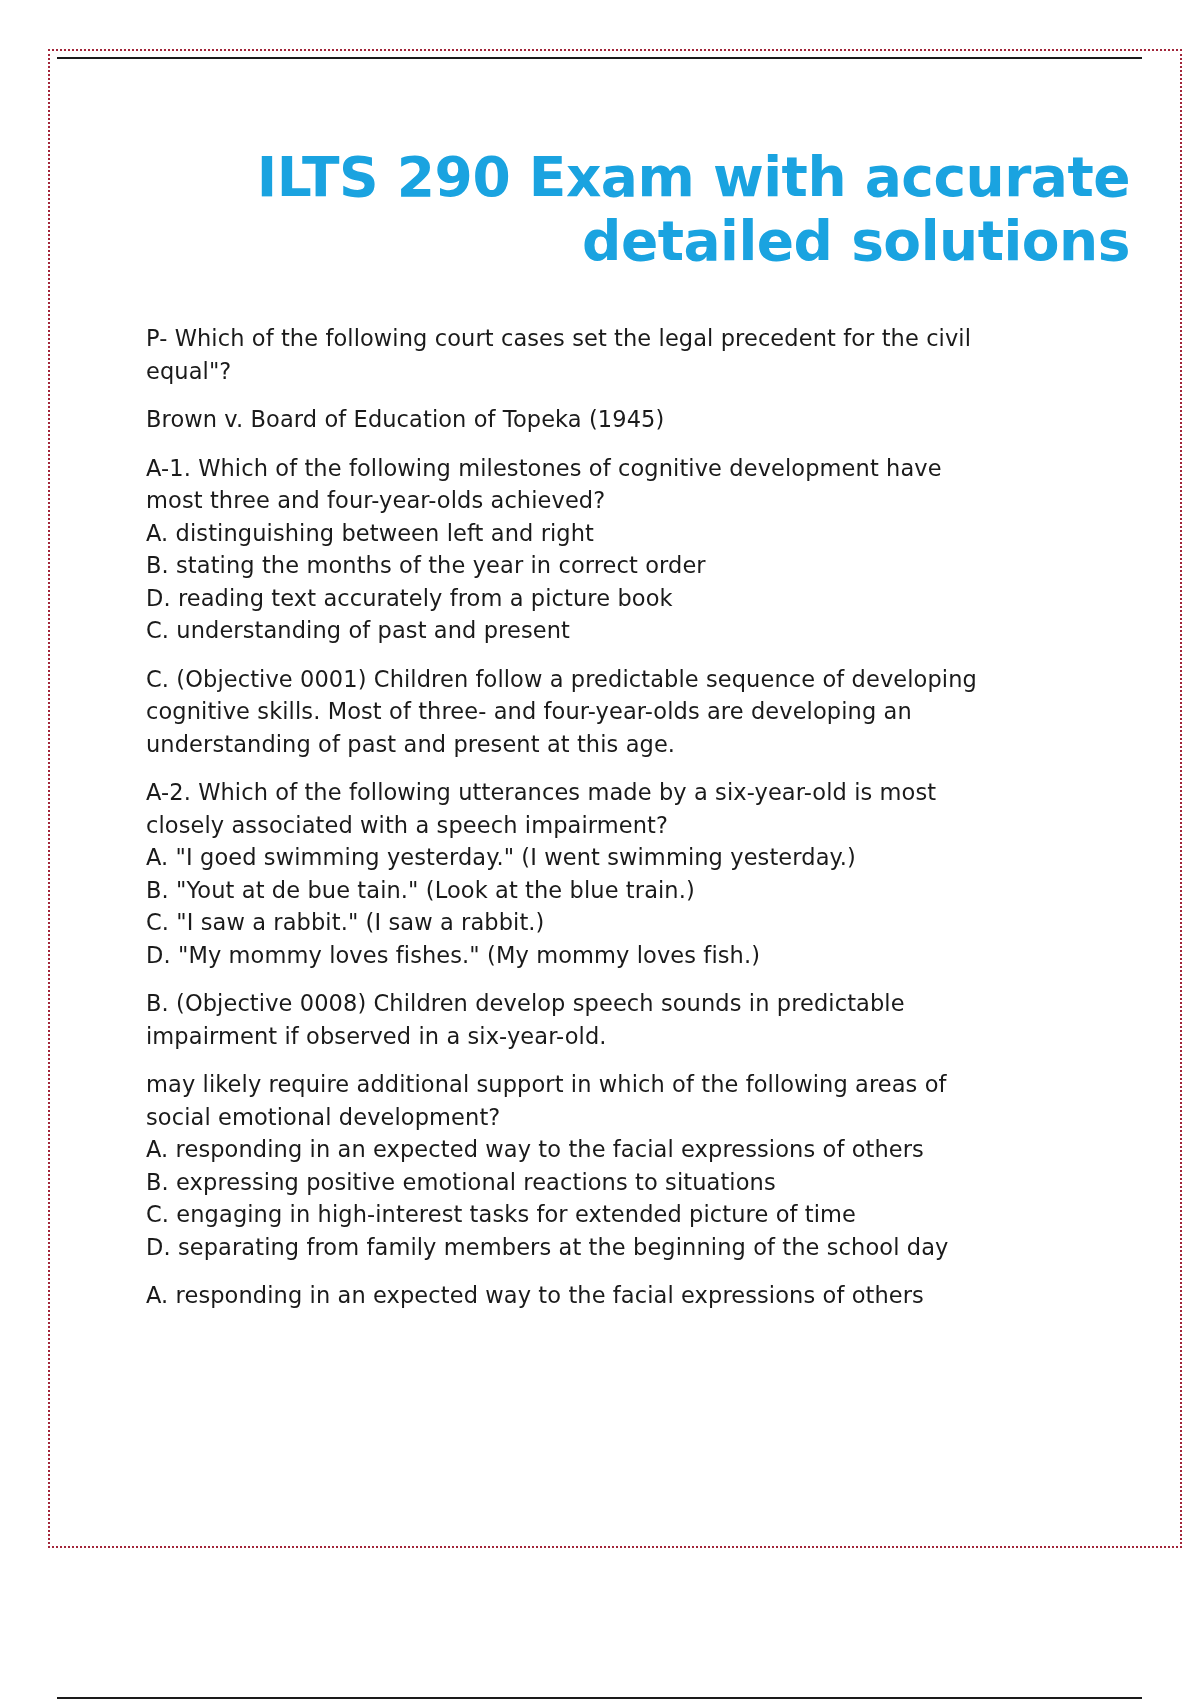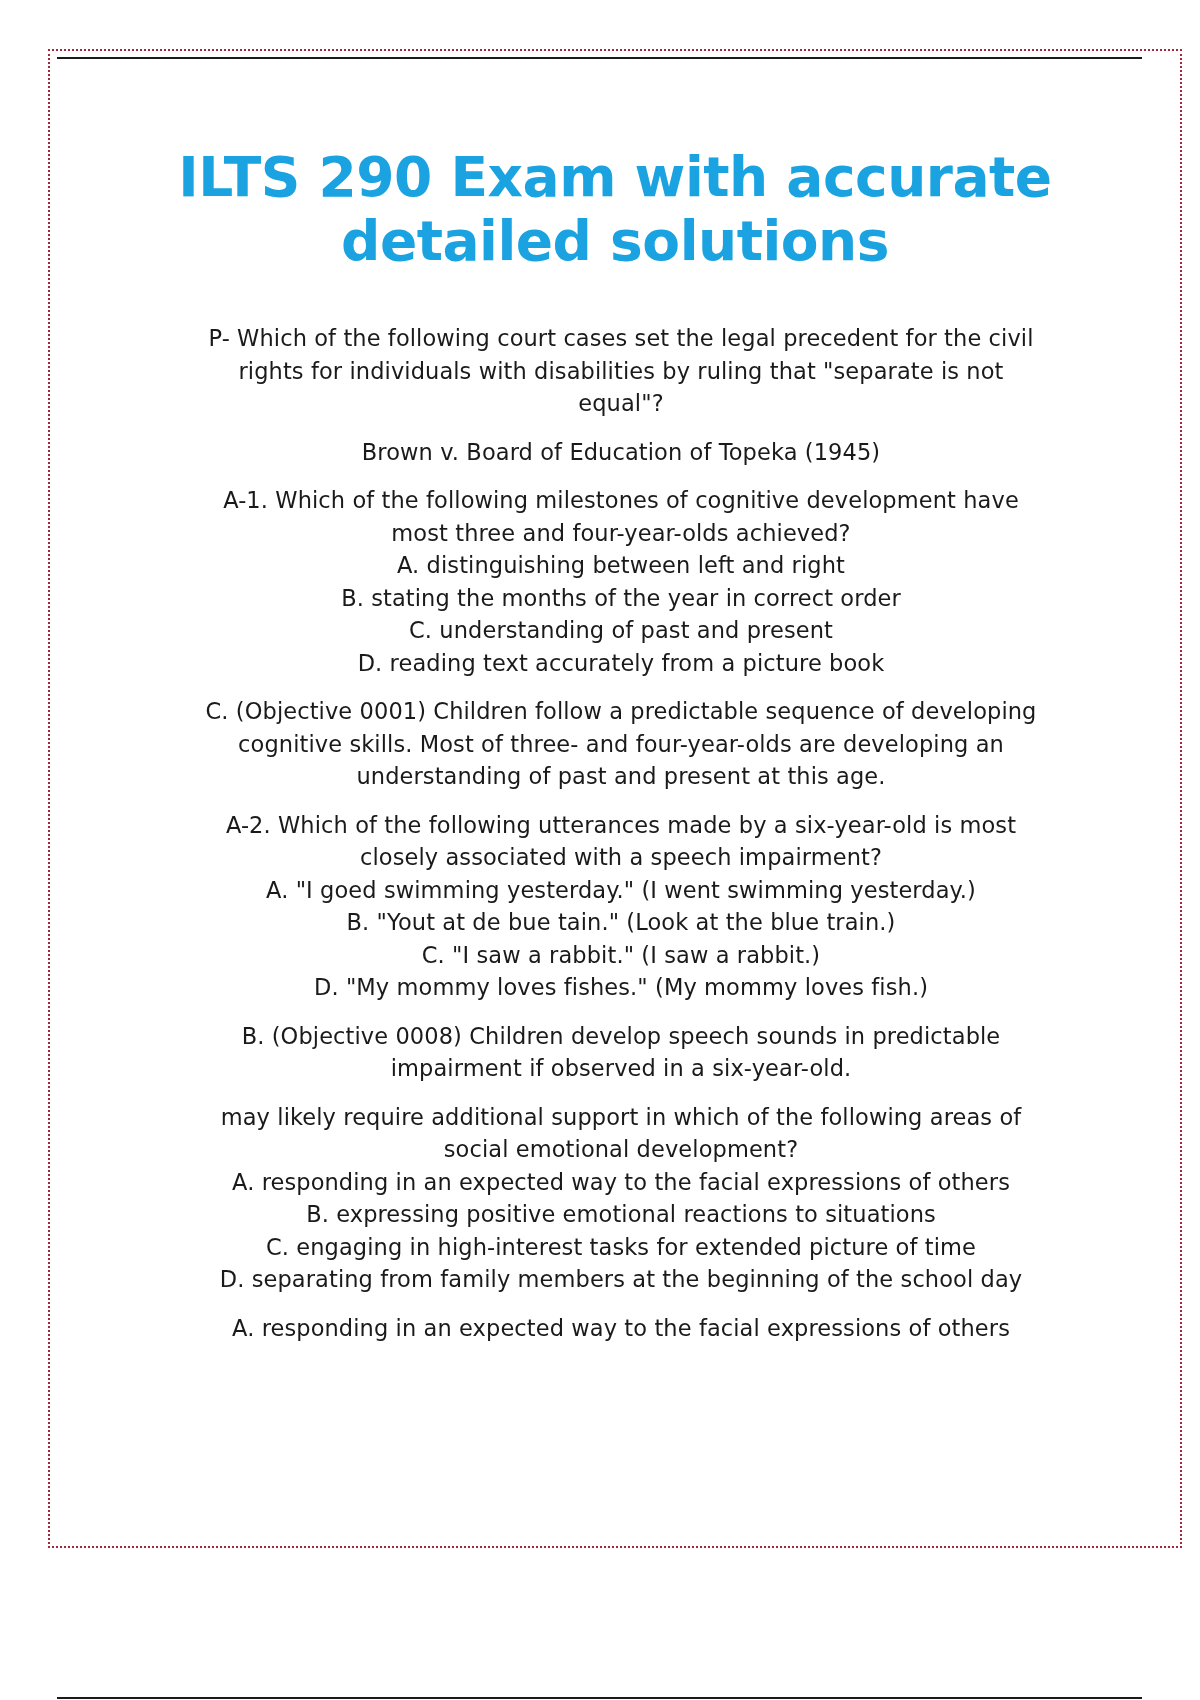--- a/index.html
+++ b/index.html
@@ -39,37 +39,36 @@
       width: 1085px;
       height: 2px;
       background: #1a1a1a;
     }
     .title {
       position: absolute;
       left: 100px;
       top: 145px;
       width: 1030px;
       margin: 0;
-      text-align: center;
+      text-align: right;
       font-family: "DejaVu Sans", sans-serif;
       font-weight: bold;
       font-size: 55px;
       line-height: 64px;
       color: #1aa3e0;
       letter-spacing: -0.5px;
     }
     .content {
       position: absolute;
       left: 146px;
       top: 322px;
       width: 950px;
       font-size: 22.5px;
       line-height: 32.5px;
       letter-spacing: 0.1px;
-      text-align: center;
     }
     .block {
       margin: 0 0 16px 0;
     }
     .line {
       display: block;
       white-space: nowrap;
     }
   </style>
 </head>
@@ -80,35 +79,34 @@
 
 <h1 class="title">
   <span class="line">ILTS 290 Exam with accurate</span>
   <span class="line">detailed solutions</span>
 </h1>
 
 <div class="content">
 
   <div class="block">
     <span class="line">P- Which of the following court cases set the legal precedent for the civil</span>
-    <span class="line">rights for individuals with disabilities by ruling that "separate is not</span>
     <span class="line">equal"?</span>
   </div>
 
   <div class="block">
     <span class="line">Brown v. Board of Education of Topeka (1945)</span>
   </div>
 
   <div class="block">
     <span class="line">A-1. Which of the following milestones of cognitive development have</span>
     <span class="line">most three and four-year-olds achieved?</span>
     <span class="line">A. distinguishing between left and right</span>
     <span class="line">B. stating the months of the year in correct order</span>
+    <span class="line">D. reading text accurately from a picture book</span>
     <span class="line">C. understanding of past and present</span>
-    <span class="line">D. reading text accurately from a picture book</span>
   </div>
 
   <div class="block">
     <span class="line">C. (Objective 0001) Children follow a predictable sequence of developing</span>
     <span class="line">cognitive skills. Most of three- and four-year-olds are developing an</span>
     <span class="line">understanding of past and present at this age.</span>
   </div>
 
   <div class="block">
     <span class="line">A-2. Which of the following utterances made by a six-year-old is most</span>

